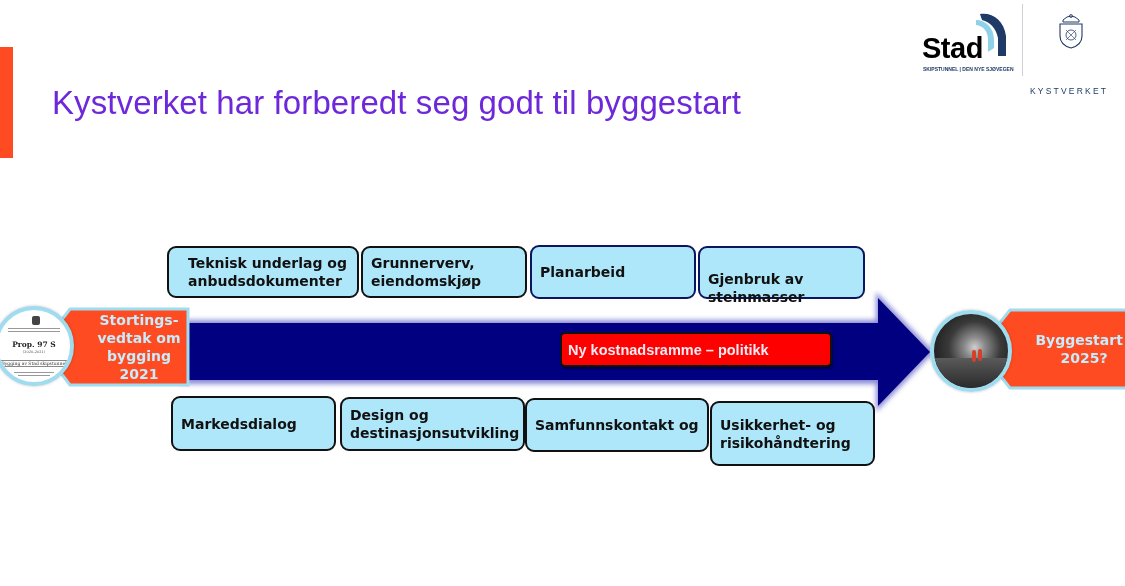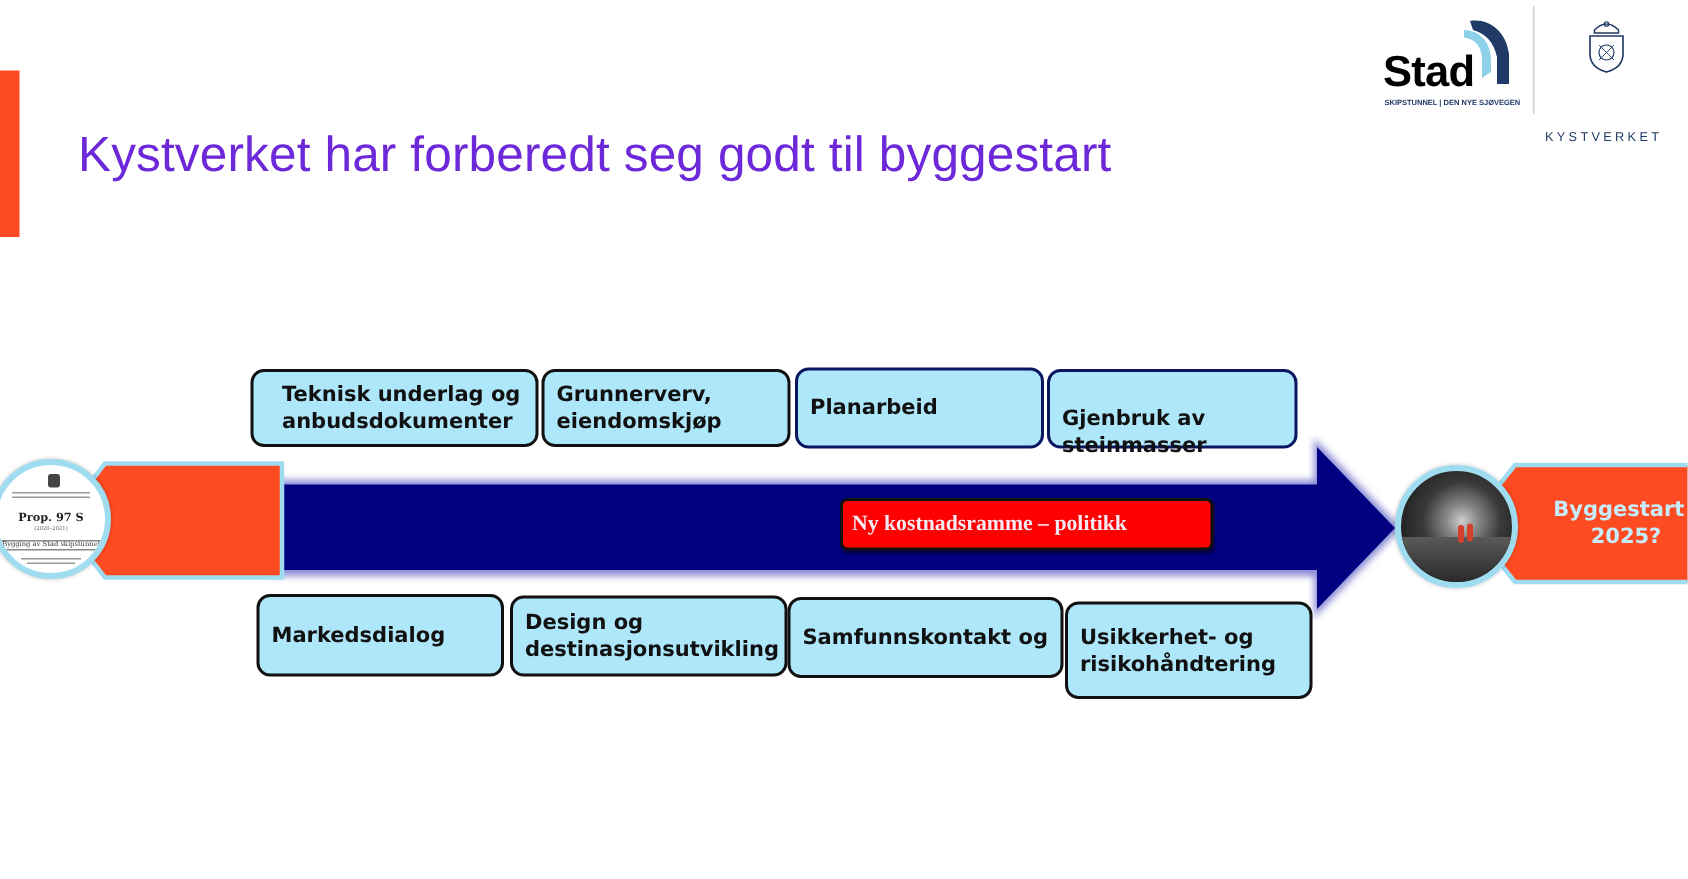--- a/index.html
+++ b/index.html
@@ -43,21 +43,21 @@
   .tunnel-p1 { position: absolute; left: 38px; top: 36px; width: 4px; height: 12px; background: #d4402a; border-radius: 2px; }
   .tunnel-p2 { position: absolute; left: 44px; top: 35px; width: 4px; height: 12px; background: #d4402a; border-radius: 2px; }
 
   .tag { position: absolute; }
   .tag-text { position: absolute; display: flex; align-items: center; justify-content: center; text-align: center; font-family: "DejaVu Sans", sans-serif; font-weight: bold; color: #c7ecfb; font-size: 14px; line-height: 18px; }
   .tag-left { left: 58px; top: 306px; width: 132px; height: 82px; }
   .tag-left .tag-text { left: 34px; top: 0; width: 94px; height: 82px; }
   .tag-right { left: 996px; top: 307px; width: 132px; height: 84px; }
   .tag-right .tag-text { left: 26px; top: 0; width: 100px; height: 84px; margin-left: 12px; }
 
-  .red-label { position: absolute; left: 560px; top: 332px; width: 249px; height: 35px; background: #fe0000; border: 2px solid #111; border-radius: 5px; box-shadow: 1px 2px 2px rgba(0,0,0,0.45); color: #f3eaf3; font-family: Liberation Serif, serif; font-weight: bold; font-size: 14.5px; display: flex; align-items: center; padding-left: 6px; white-space: nowrap; }
+  .red-label { position: absolute; left: 560px; top: 332px; width: 272px; height: 35px; background: #fe0000; border: 2px solid #111; border-radius: 5px; box-shadow: 1px 2px 2px rgba(0,0,0,0.45); color: #f3eaf3; font-family: Liberation Sans, sans-serif; font-weight: bold; font-size: 14.5px; display: flex; align-items: center; padding-left: 6px; white-space: nowrap; }
 </style>
 </head>
 <body>
 
 <div class="accent-bar"></div>
 
 <h1 class="title">Kystverket har forberedt seg godt til byggestart</h1>
 
 <div class="logo-stad">
   <svg class="stad-swoosh" viewBox="0 0 34 48">
@@ -136,20 +136,27 @@
     <span>risikohåndtering</span>
   </div>
 </div>
 
 <div class="red-label">Ny kostnadsramme – politikk</div>
 
 <div class="tag tag-left">
   <svg width="132" height="82" viewBox="0 0 132 82" style="position:absolute;left:0;top:0;">
     <path d="M12 3 L130 3 L130 79 L12 79 L2 66 L2 16 Z" fill="#ff4b22" stroke="#9fdcef" stroke-width="3"></path>
   </svg>
+  <div class="tag-text">
+    <div>
+      <span style="display:block">Stortings-</span>
+      <span style="display:block">vedtak om</span>
+      <span style="display:block">bygging 2021</span>
+    </div>
+  </div>
 </div>
 <div class="circle circle-doc">
   <div class="doc-inner">
     <div class="doc-crest"></div>
     <div class="doc-line" style="top:18px;"></div>
     <div class="doc-line" style="top:21px;"></div>
     <div class="doc-title">Prop. 97 S</div>
     <div class="doc-small" style="top:40px;">(2020–2021)</div>
     <div class="doc-sub">Bygging av Stad skipstunnel</div>
     <div class="doc-line" style="top:62px; left:16px; right:16px;"></div>

